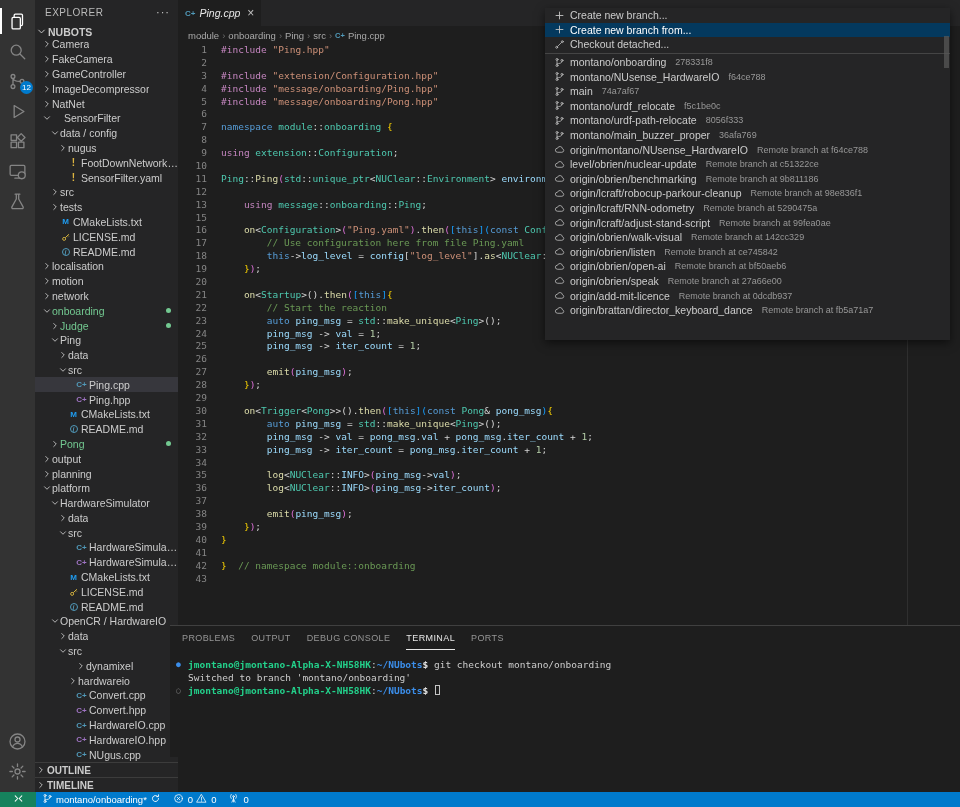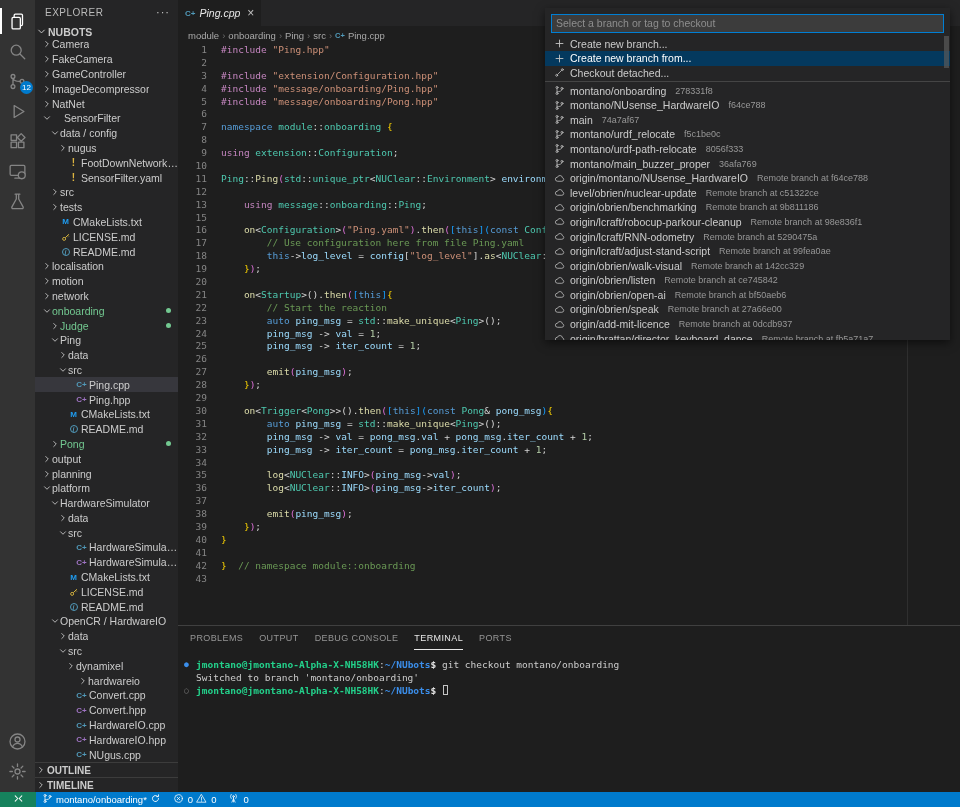--- a/index.html
+++ b/index.html
@@ -48,21 +48,21 @@
   .code { position:absolute; top:44px; left:0; right:53px; bottom:0; font-family:"DejaVu Sans Mono","Liberation Mono",monospace; font-size:9.5px; line-height:12.9px; overflow:hidden; }
   .cline { display:flex; height:12.9px; white-space:pre; }
   .cline .ln { width:29px; text-align:right; color:#858585; flex:none; }
   .cline .ltxt { margin-left:14px; }
   .minimap-sep { position:absolute; top:44px; bottom:0; left:729px; width:1px; background:#2f2f2f; }
   .c-pp{color:#c586c0} .c-kw{color:#569cd6} .c-type{color:#4ec9b0} .c-fn{color:#dcdcaa}
   .c-var{color:#9cdcfe} .c-str{color:#ce9178} .c-num{color:#b5cea8} .c-cm{color:#6a9955}
   .c-pt{color:#d4d4d4} .c-b1{color:#ffd700} .c-b2{color:#da70d6} .c-b3{color:#179fff}
 
   
-  .panel { position:absolute; left:178px; right:0; top:625px; height:132px; background:#1e1e1e; border-top:1px solid #404040; }
+  .panel { position:absolute; left:170px; right:0; top:625px; height:132px; background:#1e1e1e; border-top:1px solid #404040; }
   .panel-tabs { height:24px; display:flex; align-items:center; gap:16px; padding-left:12px; }
   .ptab { font-size:9px; letter-spacing:.4px; color:#969696; height:24px; line-height:24px; cursor:pointer; }
   .ptab.active { color:#e7e7e7; border-bottom:1px solid #e7e7e7; }
   .terminal { padding:8px 0 0 6px; font-family:"DejaVu Sans Mono","Liberation Mono",monospace; font-size:9.5px; line-height:13px; color:#cccccc; }
   .tline { display:flex; white-space:pre; }
   .tbullet { width:12px; flex:none; font-size:8px; }
   .tbullet.filled { color:#3b8eea; } .tbullet.hollow { color:#7a7a7a; }
   .t-user{color:#23d18b;font-weight:bold} .t-path{color:#3b8eea;font-weight:bold}
   .t-b{color:#e5e5e5;font-weight:bold} .t-pt{color:#cccccc}
   .tcursor { display:inline-block; width:5px; height:10px; border:1px solid #c5c5c5; margin-left:1px; vertical-align:-1px; }
@@ -477,29 +477,29 @@
           <span class="lbl">data</span>
         </div>
         <div class="trow" style="padding-left: 22px;">
           <span class="chev">
             <svg viewBox="0 0 16 16" fill="none" stroke="currentColor" stroke-width="1.1" stroke-linejoin="round" stroke-linecap="round">
               <path d="M3 5.5l5 5 5-5" stroke-width="1.7"></path>
             </svg>
           </span>
           <span class="lbl">src</span>
         </div>
-        <div class="trow" style="padding-left: 30px;">
+        <div class="trow" style="padding-left: 40px;">
           <span class="chev">
             <svg viewBox="0 0 16 16" fill="none" stroke="currentColor" stroke-width="1.1" stroke-linejoin="round" stroke-linecap="round">
               <path d="M5.5 3l5 5-5 5" stroke-width="1.7"></path>
             </svg>
           </span>
           <span class="lbl">dynamixel</span>
         </div>
-        <div class="trow" style="padding-left: 42px;">
+        <div class="trow" style="padding-left: 32px;">
           <span class="chev">
             <svg viewBox="0 0 16 16" fill="none" stroke="currentColor" stroke-width="1.1" stroke-linejoin="round" stroke-linecap="round">
               <path d="M5.5 3l5 5-5 5" stroke-width="1.7"></path>
             </svg>
           </span>
           <span class="lbl">hardwareio</span>
         </div>
         <div class="trow" style="padding-left: 30px;">
           <span class="chev"></span>
           <span class="ficon" style="color: rgb(81, 154, 186);">C+</span>
@@ -657,23 +657,20 @@
     <div class="sb-item">
       <span><svg viewBox="0 0 16 16" fill="none" stroke="currentColor" stroke-width="1.1" stroke-linejoin="round" stroke-linecap="round">
             <circle cx="8" cy="5" r="1.2"></circle>
             <path d="M8 6.4V13M5.7 13.4L8 8.3l2.3 5.1M4.6 2a4.8 4.8 0 0 0 0 6M11.4 2a4.8 4.8 0 0 1 0 6"></path>
           </svg></span>
       <span class="sb-count">0</span>
     </div>
   </div>
 
   <div class="quickpick">
-    <div class="qp-inputwrap">
-      <input class="qp-input" value="" placeholder="Select a branch or tag to checkout" style="">
-    </div>
     <div class="qp-list" id="qpList">
         <div class="qp-row">
           <span class="qicon">
             <svg viewBox="0 0 16 16" fill="none" stroke="currentColor" stroke-width="1.1" stroke-linejoin="round" stroke-linecap="round">
               <path d="M8 3v10M3 8h10" stroke-width="1.3"></path>
             </svg>
           </span>
           <span>Create new branch...</span>
         </div>
         <div class="qp-row sel">

